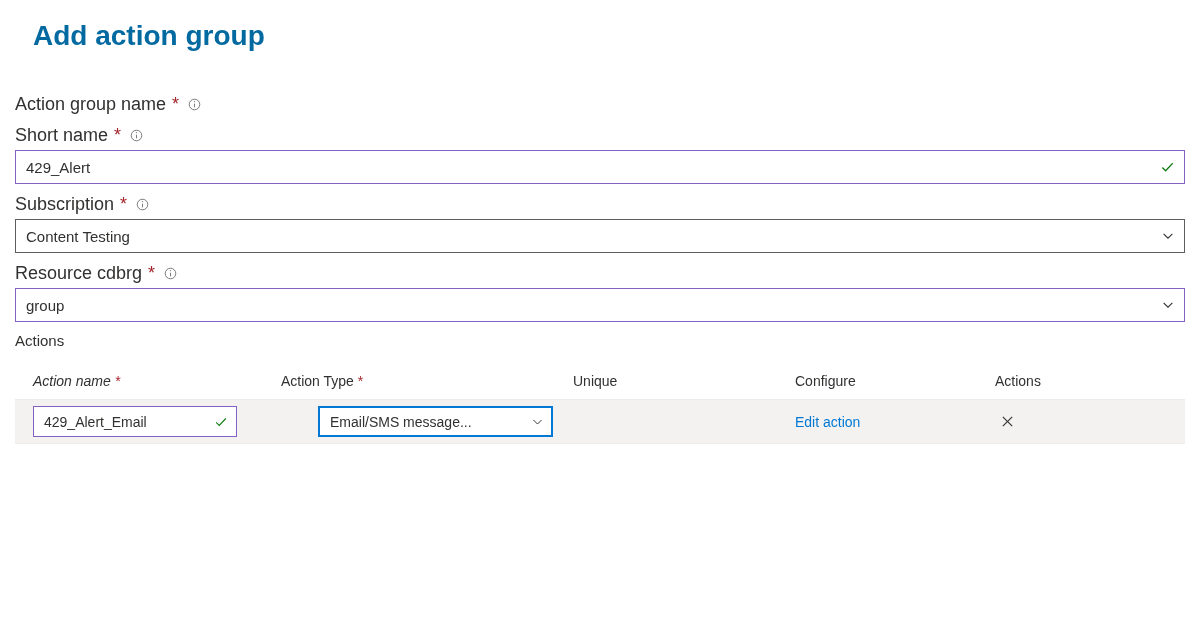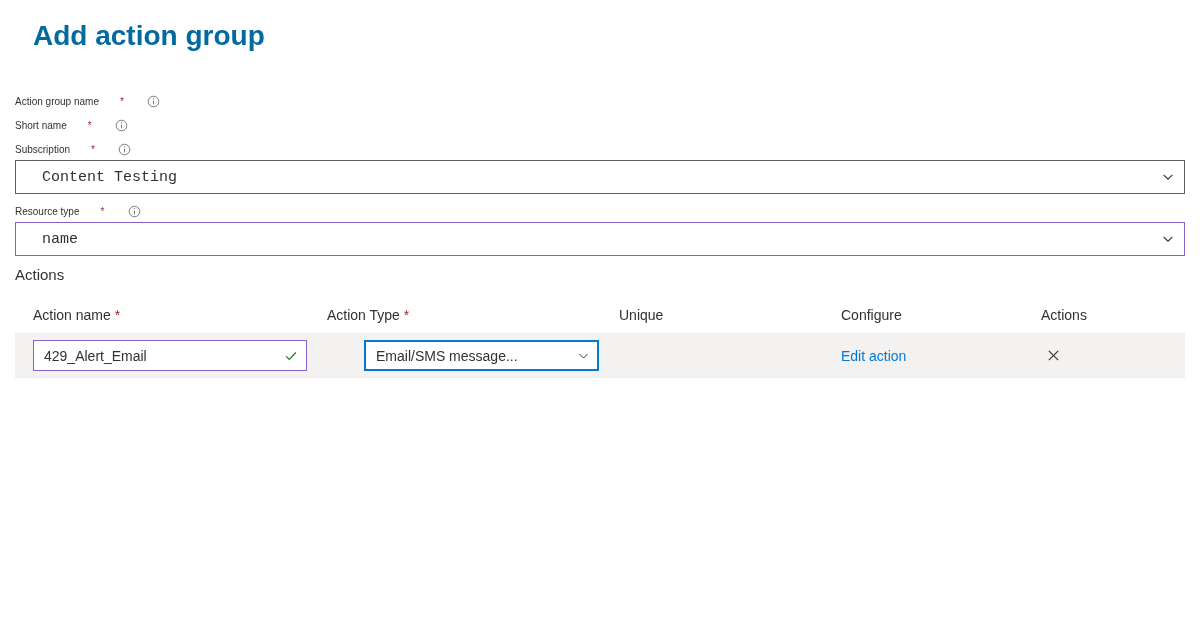--- a/index.html
+++ b/index.html
@@ -21,23 +21,23 @@
       margin-bottom: 42px;
       padding-left: 18px;
       color: #0369a1;
     }
     .field-group {
       margin-bottom: 10px;
     }
     .field-label-row {
       display: flex;
       align-items: center;
-      gap: 19px;
+      gap: 4px;
       margin-bottom: 4px;
-      font-size: 10px;
+      font-size: 18px;
       color: #323130;
       font-weight: 400;
     }
     .field-label-row .req {
       color: #a4262c;
       margin-left: 2px;
     }
     .info-icon {
       display: inline-flex;
       align-items: center;
@@ -88,23 +88,23 @@
       fill: none;
       stroke-width: 1.3;
     }
     .select-wrapper {
       position: relative;
       width: 100%;
     }
     .select-input {
       width: 100%;
       height: 34px;
-      padding: 0 36px 0 26px;
+      padding: 0 36px 0 10px;
       font-size: 15px;
-      font-family: Liberation Mono, monospace;
+      font-family: Liberation Sans, sans-serif;
       border: 1px solid #605e5c;
       background: #ffffff;
       color: #323130;
       outline: none;
       appearance: none;
       -webkit-appearance: none;
       cursor: pointer;
     }
     .select-input.purple-border {
       border-color: #8661c5;
@@ -137,20 +137,21 @@
     .actions-table th {
       text-align: left;
       font-weight: 400;
       font-size: 14px;
       color: #323130;
       padding: 8px 10px 10px 10px;
       border-bottom: 1px solid #edebe9;
     }
     .actions-table th:first-child {
       padding-left: 18px;
+      font-style: italic;
     }
     .actions-table td {
       padding: 6px 10px;
       vertical-align: middle;
     }
     .actions-table td:first-child {
       padding-left: 18px;
     }
     .actions-table tbody tr.row-1 {
       background: #f3f2f1;
@@ -158,21 +159,21 @@
     .actions-table tbody tr {
       border-bottom: 1px solid #edebe9;
     }
     .col-name { width: 256px; }
     .col-type { width: 256px; }
     .col-status { width: 222px; }
     .col-configure { width: 200px; }
     .col-actions { width: auto; }
     .cell-input-wrapper {
       position: relative;
-      width: 274px;
+      width: 204px;
     }
     .cell-input {
       width: 100%;
       height: 31px;
       padding: 0 30px 0 10px;
       font-size: 14px;
       font-family: inherit;
       border: 1px solid #605e5c;
       background: #ffffff;
       color: #323130;
@@ -287,20 +288,28 @@
     <span>Short name</span>
     <span class="req">*</span>
     <span class="info-icon">
       <svg viewBox="0 0 16 16">
           <circle cx="8" cy="8" r="6.5"></circle>
           <line x1="8" y1="7" x2="8" y2="11.5"></line>
           <circle cx="8" cy="4.6" r="0.3" fill="#605e5c"></circle>
         </svg>
     </span>
   </div>
+  <div class="text-input-wrapper">
+    <input type="text" class="text-input purple-border" value="429_Alert" style="">
+    <span class="valid-check">
+      <svg viewBox="0 0 16 16">
+          <polyline points="2.5,8.5 6,12 13.5,4"></polyline>
+        </svg>
+    </span>
+  </div>
 </div>
 
 <div class="field-group">
   <div class="field-label-row">
     <span>Subscription</span>
     <span class="req">*</span>
     <span class="info-icon">
       <svg viewBox="0 0 16 16">
           <circle cx="8" cy="8" r="6.5"></circle>
           <line x1="8" y1="7" x2="8" y2="11.5"></line>
@@ -313,32 +322,32 @@
     <span class="chevron">
       <svg viewBox="0 0 16 16">
           <polyline points="3,5.5 8,10.5 13,5.5"></polyline>
         </svg>
     </span>
   </div>
 </div>
 
 <div class="field-group">
   <div class="field-label-row">
-    <span>Resource type</span>
+    <span>Resource cdbrg</span>
     <span class="req">*</span>
     <span class="info-icon">
       <svg viewBox="0 0 16 16">
           <circle cx="8" cy="8" r="6.5"></circle>
           <line x1="8" y1="7" x2="8" y2="11.5"></line>
           <circle cx="8" cy="4.6" r="0.3" fill="#605e5c"></circle>
         </svg>
     </span>
   </div>
   <div class="select-wrapper">
-    <div class="select-input purple-border" style="display:flex;align-items:center;">name</div>
+    <div class="select-input purple-border" style="display:flex;align-items:center;">group</div>
     <span class="chevron">
       <svg viewBox="0 0 16 16">
           <polyline points="3,5.5 8,10.5 13,5.5"></polyline>
         </svg>
     </span>
   </div>
 </div>
 
 <div class="actions-heading">Actions</div>
 

